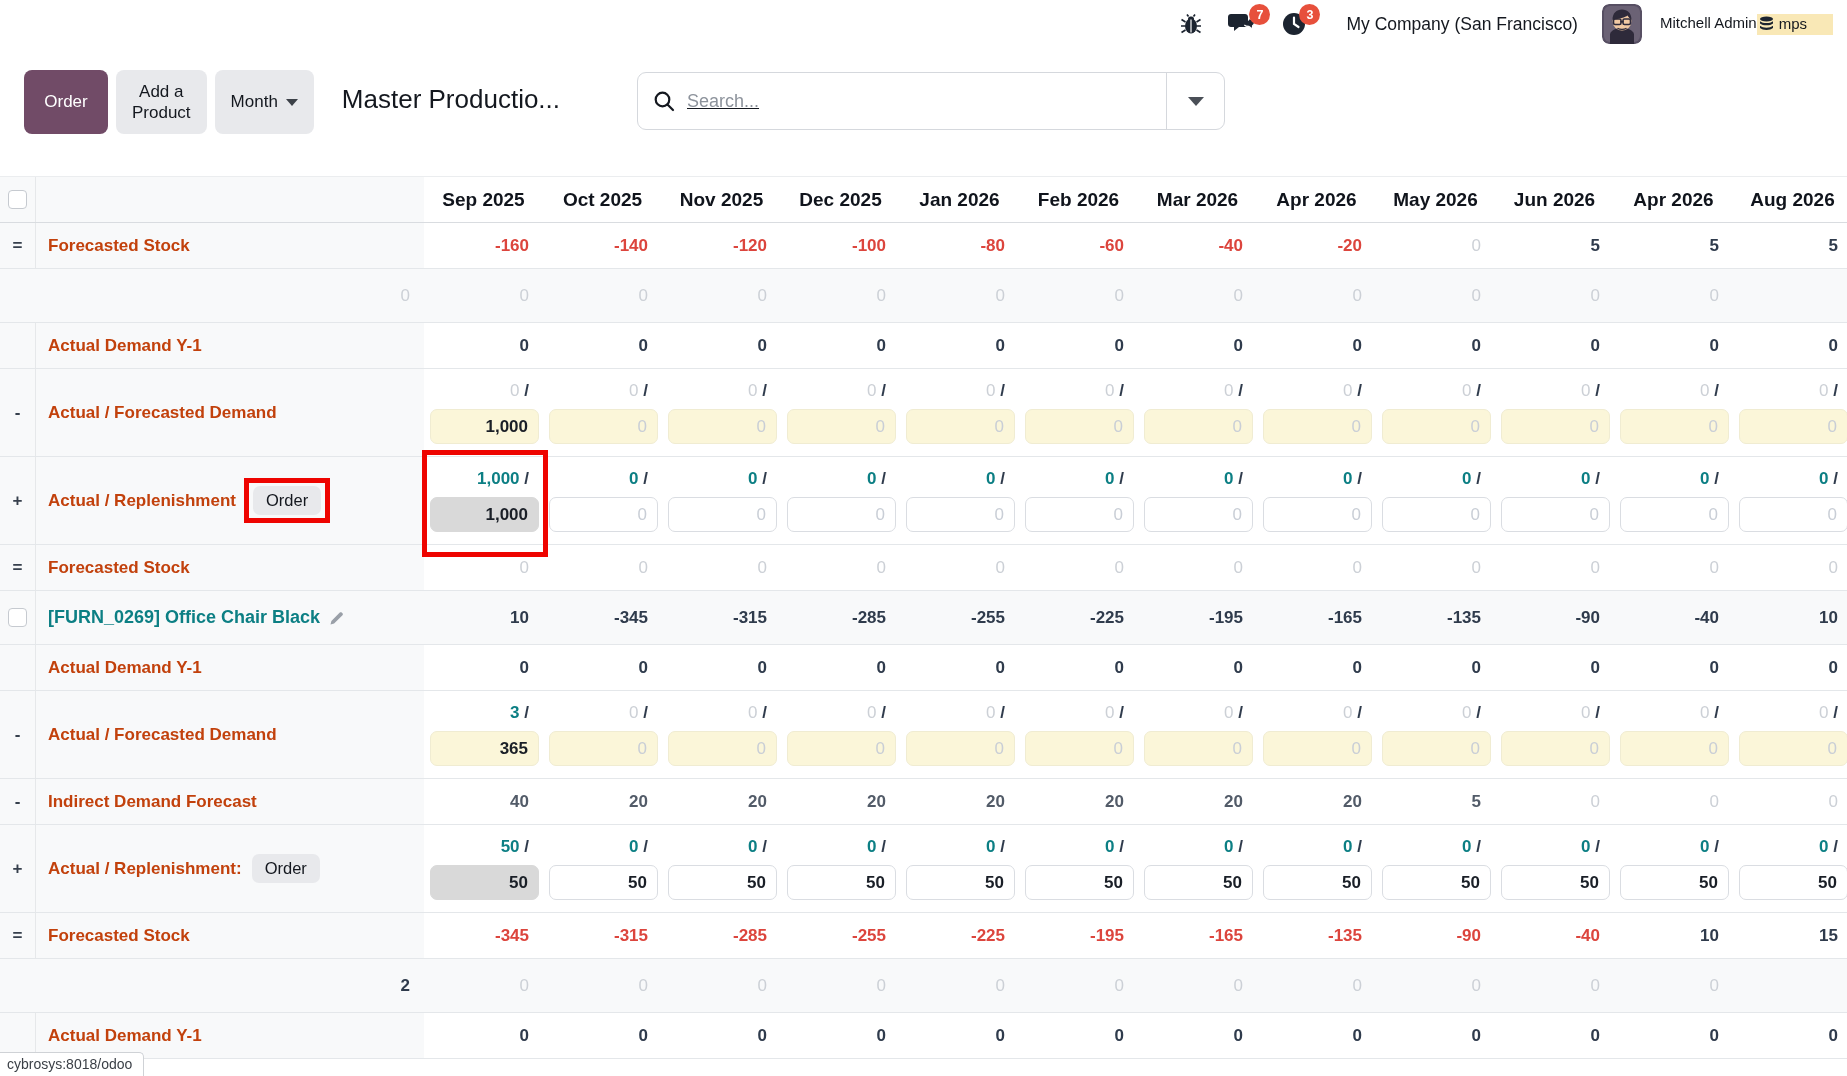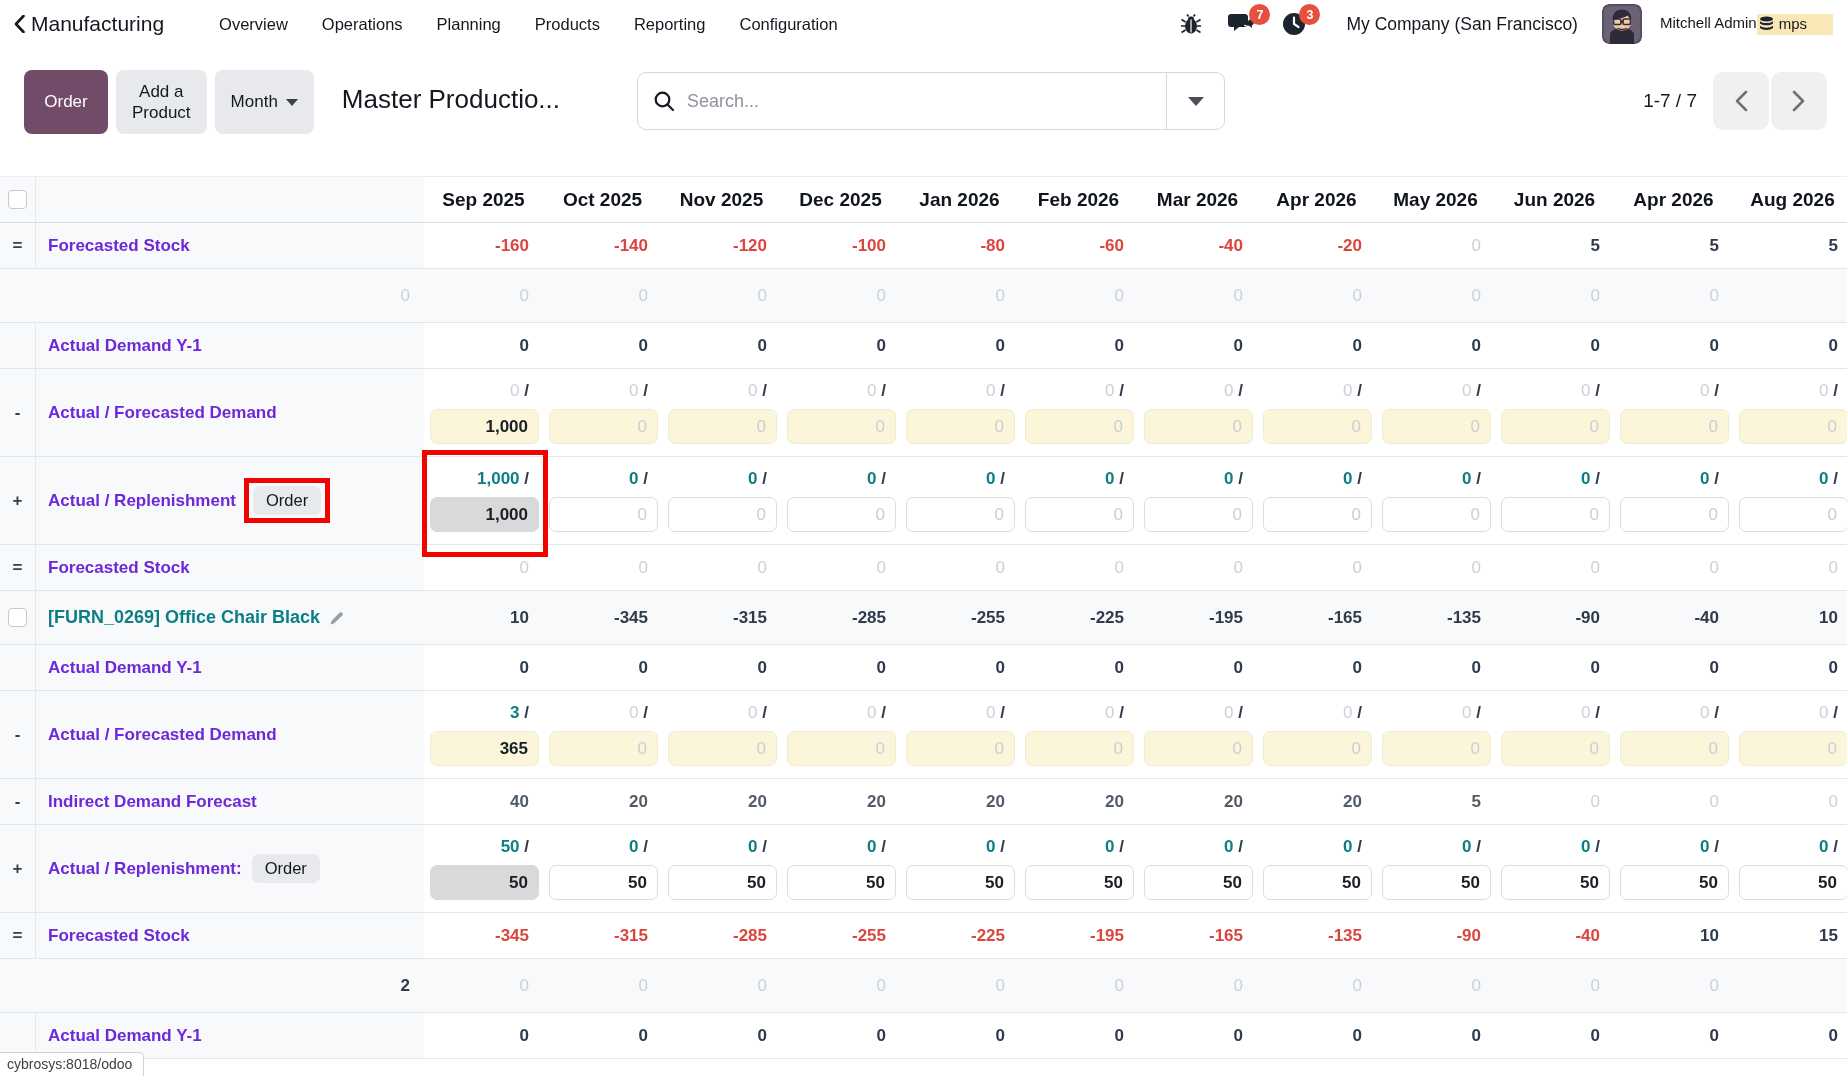--- a/index.html
+++ b/index.html
@@ -28,21 +28,21 @@
 
   
   .controlpanel { position:relative; height:110px; padding:22px 24px 0 24px; display:flex; align-items:flex-start; }
   .btn { border:none; border-radius:8px; font-family:inherit; font-size:17px; cursor:pointer; }
   .btn-primary { background:#714b67; color:#fff; width:84px; height:64px; }
   .btn-light { background:#e8e9ec; color:#14181f; height:64px; padding:0 16px; margin-left:8px; line-height:1.25; }
   .btn-light .car { display:inline-block; margin-left:8px; width:0; height:0;
     border-left:6px solid transparent; border-right:6px solid transparent; border-top:7px solid #3c4148; vertical-align:middle; }
   .page-title { font-size:26px; color:#14181f; margin:14px 0 0 28px; white-space:nowrap; }
   .searchbox { position:absolute; left:637px; top:24px; width:588px; height:58px;
-    border:1px solid #d5d8dd; border-radius:9px; display:flex; align-items:center; background:#fff; }
+    border:1px solid #d5d8dd; border-radius:9px; display:flex; align-items:center; background:#fff;text-decoration:underline; }
   .searchbox input { flex:1; border:none; outline:none; font-size:18px; font-family:inherit; color:#14181f; }
   .searchbox input::placeholder { color:#8d939c; }
   .search-ic { margin:0 12px 0 16px; }
   .search-caret { width:58px; align-self:stretch; border-left:1px solid #d5d8dd;
     display:flex; align-items:center; justify-content:center; cursor:pointer; }
   .search-caret i { width:0; height:0; border-left:8px solid transparent; border-right:8px solid transparent; border-top:9px solid #4a4f57; }
   .pager { position:absolute; right:20px; top:24px; display:flex; align-items:center; gap:16px; }
   .pager-count { font-size:19px; color:#14181f; }
   .pager-btns { display:flex; gap:2px; }
   .pager-btn { width:56px; height:58px; background:#f0f0f1; border:none; border-radius:10px;
@@ -50,21 +50,21 @@
 
   
   .mps-table { margin-top:18px; border-top:1px solid #ebedef; width:1852px; }
   .trow { display:grid; grid-template-columns:424px repeat(12,119px); border-bottom:1px solid #e4e7ea; background:#fff; }
   .thead { border-bottom:1px solid #d9dce0; background:#fff; height:46px; }
   .thead .mcell { font-size:19px; font-weight:700; color:#10141c; display:flex; align-items:center; justify-content:center; }
   .labelcell { display:flex; align-items:center; background:#f8f9fa; }
   .gutter { width:36px; align-self:stretch; border-right:1px solid #e6e8ea; flex:0 0 36px;
     display:flex; align-items:center; justify-content:center; font-size:17px; font-weight:700; color:#37404d; }
   .cb { width:19px; height:19px; border:1px solid #c6cad0; border-radius:4px; background:#fff; cursor:pointer; }
-  .rowlabel { font-size:17px; font-weight:700; color:#6d28d9; margin-left:12px; white-space:nowrap; }
+  .rowlabel { font-size:17px; font-weight:700; color:#c2410c; margin-left:12px; white-space:nowrap; }
   .prodname { font-size:18px; font-weight:600; color:#0c7f84; margin-left:12px; cursor:pointer; white-space:nowrap; }
   .pencil { margin-left:9px; cursor:pointer; display:inline-flex; }
   .pill { background:#e8e9ec; border:none; border-radius:7px; padding:5px 13px; font-size:16.5px;
     font-family:inherit; color:#14181f; margin-left:10px; cursor:pointer; }
   .pillbox { border:5px solid #ee0400; padding:3px 4px; margin-left:8px; display:inline-flex; }
   .pillbox .pill { margin-left:0; }
 
   .vcell { display:flex; align-items:center; justify-content:flex-end; padding-right:14px;
     font-size:17px; font-weight:700; color:#2f3b4c; }
   .v-red { color:#dc453d; } .v-dark { color:#2f3b4c; } .v-mid { color:#525b68; }
@@ -92,38 +92,20 @@
     border-radius:0 5px 0 0; padding:3px 11px 4px 7px; font-size:14px; color:#3a3f46; }
 
   svg { display:block; }
 </style>
 </head>
 <body>
 
 <div class="screen">
 
   <header class="topnav">
-    <div class="nav-left">
-      <div class="brand">
-        <span class="chev">
-          <svg width="11" height="18" viewBox="0 0 11 18">
-              <path d="M9.5 1 2 9l7.5 8" fill="none" stroke="#14181f" stroke-width="2.6" stroke-linecap="round" stroke-linejoin="round"></path>
-            </svg>
-        </span>
-        <span class="brand-name">Manufacturing</span>
-      </div>
-      <nav class="nav-menus" id="navMenus">
-          <a href="#">Overview</a>
-          <a href="#">Operations</a>
-          <a href="#">Planning</a>
-          <a href="#">Products</a>
-          <a href="#">Reporting</a>
-          <a href="#">Configuration</a>
-        </nav>
-    </div>
     <div class="nav-right">
       <span class="icon-btn">
         <span>
           <svg width="22" height="23" viewBox="0 0 22 23">
               <g fill="#1c2430">
                 <ellipse cx="11" cy="13" rx="6" ry="7.5"></ellipse>
                 <rect x="8" y="3.5" width="6" height="5" rx="2.5"></rect>
               </g>
               <g stroke="#1c2430" stroke-width="1.7" fill="none">
                 <path d="M5.5 9 1.5 6.5M5.5 13H1M5.5 17l-4 2.5M16.5 9l4-2.5M16.5 13H21M16.5 17l4 2.5M8.5 3.5 7 1.5M13.5 3.5 15 1.5"></path>
@@ -193,35 +175,20 @@
             <circle cx="8.5" cy="8.5" r="6.8" fill="none" stroke="#14181f" stroke-width="2.2"></circle>
             <path d="M13.5 13.5 19 19" stroke="#14181f" stroke-width="2.2" stroke-linecap="round"></path>
           </svg>
       </span>
       <input type="text" placeholder="Search..." style="">
       <span class="search-caret">
           <i></i>
         </span>
     </div>
 
-    <div class="pager">
-      <span class="pager-count">1-7 / 7</span>
-      <span class="pager-btns">
-        <button class="pager-btn">
-          <svg width="16" height="22" viewBox="0 0 16 22">
-              <path d="M13 2 4 11l9 9" fill="none" stroke="#6d7278" stroke-width="2.6" stroke-linecap="round" stroke-linejoin="round"></path>
-            </svg>
-        </button>
-        <button class="pager-btn">
-          <svg width="16" height="22" viewBox="0 0 16 22">
-              <path d="M3 2l9 9-9 9" fill="none" stroke="#6d7278" stroke-width="2.6" stroke-linecap="round" stroke-linejoin="round"></path>
-            </svg>
-        </button>
-      </span>
-    </div>
   </div>
 
   <div class="mps-table" id="mpsTable">
       <div class="trow thead">
         <div class="labelcell">
           <div class="gutter">
             <span class="cb"></span>
           </div>
         </div>
         <div class="mcell">Sep 2025</div>

